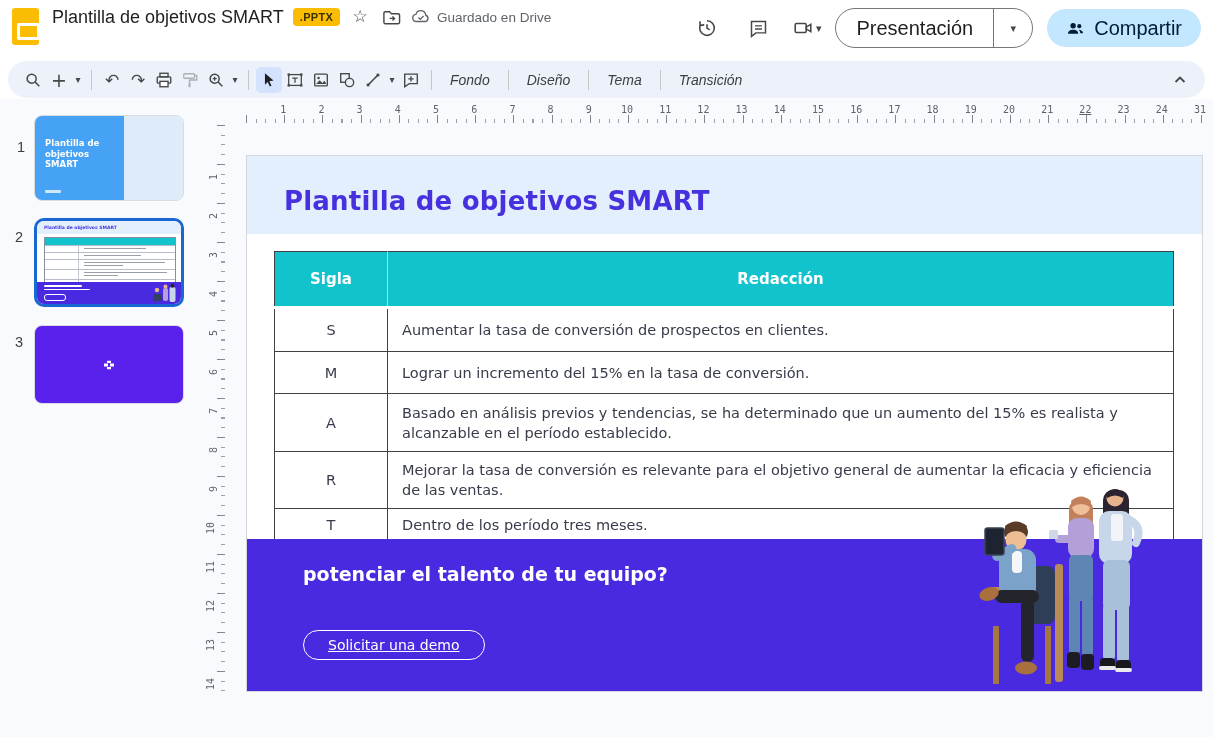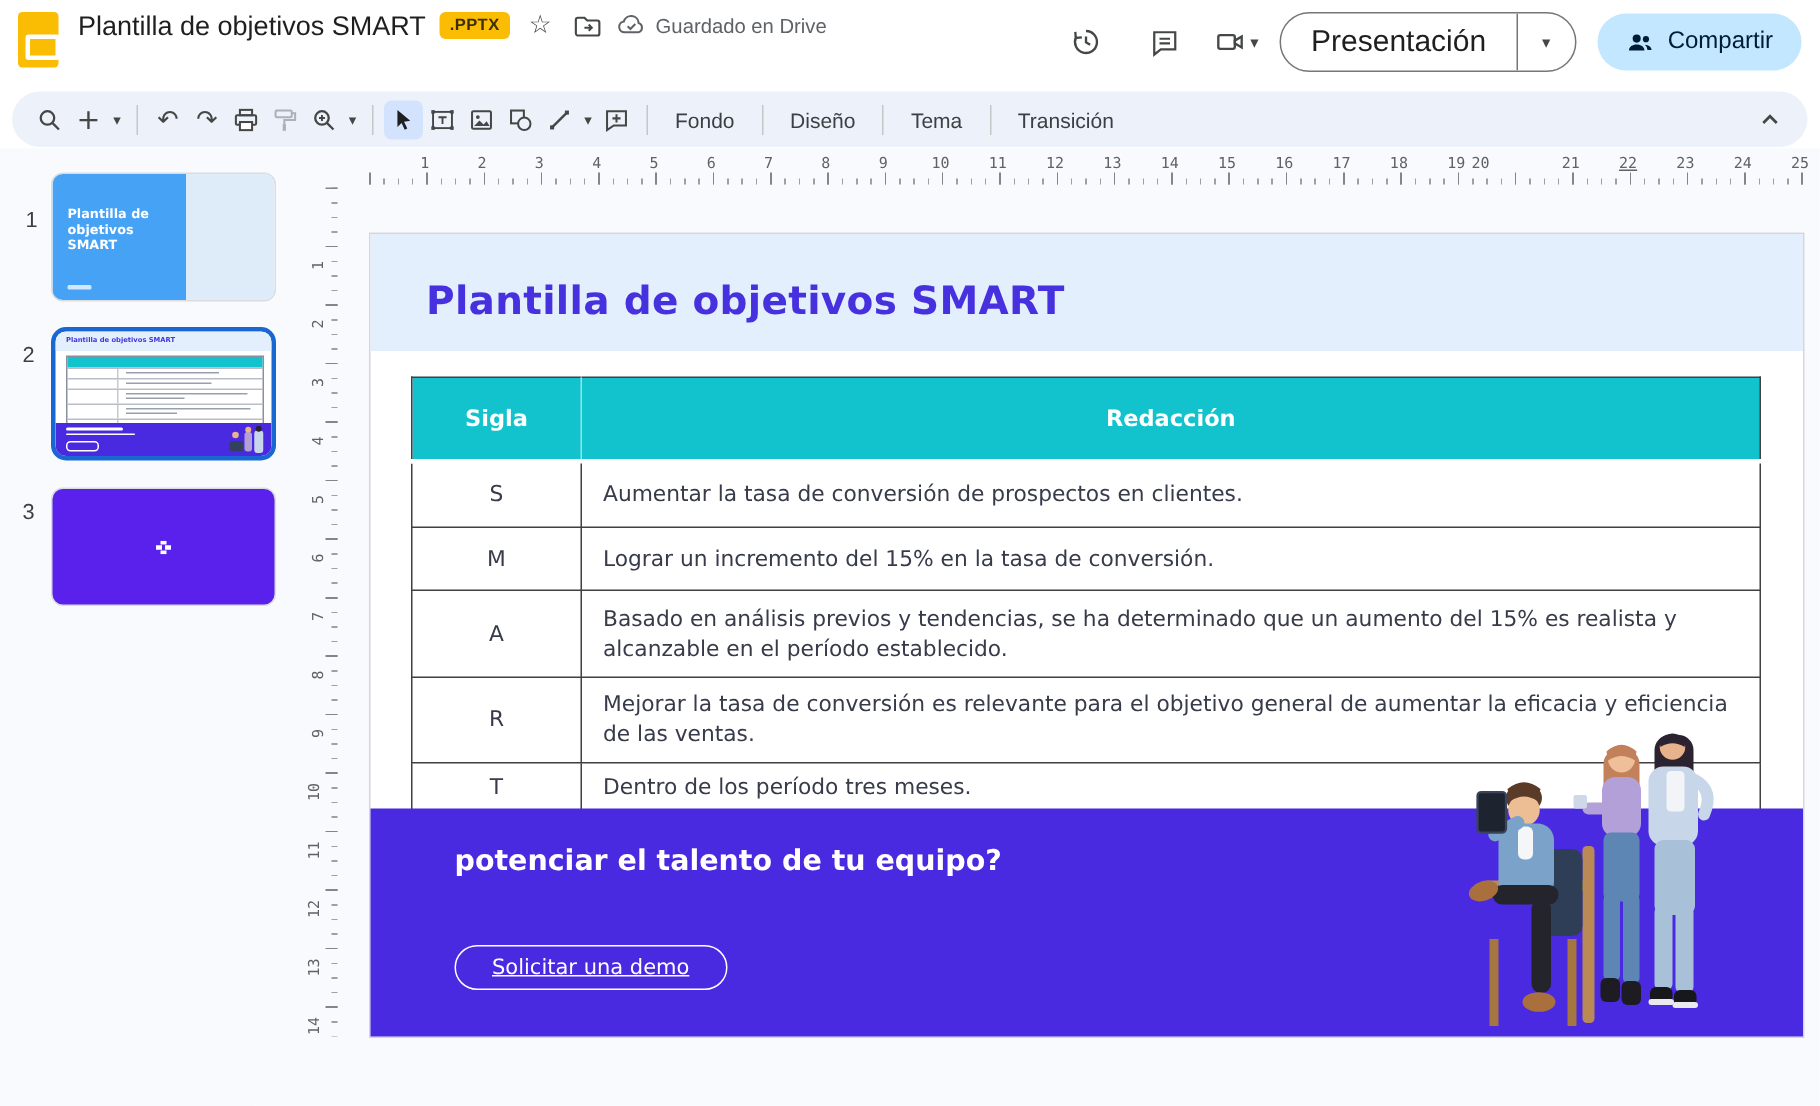--- a/index.html
+++ b/index.html
@@ -18,31 +18,31 @@
   .menu-row{position:absolute;left:46px;top:30px;display:flex;}
   .menu-item{font-size:14.5px;color:#202124;padding:3px 8px;border-radius:4px;cursor:pointer;}
   .appbar-right{position:absolute;right:12px;top:8px;height:40px;display:flex;align-items:center;gap:14px;}
   .round-icon{width:38px;height:38px;display:flex;align-items:center;justify-content:center;cursor:pointer;}
   .cam-group{display:flex;align-items:center;gap:2px;cursor:pointer;}
   .caret{font-size:11px;color:#444746;}
   .present-group{display:flex;height:38px;border:1px solid #747775;border-radius:20px;overflow:hidden;background:#fff;}
   .present-main{display:flex;align-items:center;padding:0 20px;font-size:20px;color:#1f1f1f;cursor:pointer;}
   .present-caret{width:38px;display:flex;align-items:center;justify-content:center;border-left:1px solid #747775;cursor:pointer;}
   .share-btn{display:flex;align-items:center;gap:9px;height:38px;padding:0 19px;background:#c2e7ff;border-radius:20px;
-    color:#001d35;font-size:16px;font-weight:500;cursor:pointer;}
+    color:#001d35;font-size:20px;font-weight:500;cursor:pointer;}
   
   #toolbar{position:absolute;left:8px;top:61px;width:1197px;height:37px;background:#edf2fa;border-radius:22px;
     display:flex;align-items:center;padding:0 12px;box-sizing:border-box;z-index:9;}
   .tbtn{width:26px;height:26px;display:flex;align-items:center;justify-content:center;border-radius:5px;
     color:#444746;cursor:pointer;flex:none;}
   .tbtn.sel{background:#d3e3fd;}
   .tbtn.dis{opacity:.45;}
   .tcaret{width:12px;height:26px;display:flex;align-items:center;justify-content:center;font-size:10px;color:#444746;cursor:pointer;flex:none;}
   .tsep{width:1px;height:20px;background:#c4c7c5;margin:0 7px;flex:none;}
-  .ttext{font-size:14px;color:#3c4043;padding:4px 11px;border-radius:5px;cursor:pointer;flex:none;}
+  .ttext{font-size:14px;color:#3c4043;padding:4px 11px;border-radius:5px;cursor:pointer;flex:none;font-style:italic;}
   .uglyph{font-family:"DejaVu Sans",sans-serif;font-size:17px;}
   
   #workspace{position:absolute;left:0;top:99px;width:1213px;height:638px;background:#f8fafd;}
   
   .slide-num{position:absolute;font-size:14.5px;color:#3c4043;}
   .thumb{position:absolute;left:34px;width:150px;background:#fff;border:1px solid #dadce0;border-radius:8px;
     overflow:hidden;cursor:pointer;box-sizing:border-box;}
   #thumb1{top:16px;height:86px;}
   #thumb1 .blue{position:absolute;left:0;top:0;width:60%;height:100%;background:#45a2f4;}
   #thumb1 .rest{position:absolute;right:0;top:0;width:40%;height:100%;background:#ddecf8;}
@@ -337,26 +337,26 @@
       <span class="hnum" style="left: 381px;">10</span>
       <span class="hnum" style="left: 419.2px;">11</span>
       <span class="hnum" style="left: 457.4px;">12</span>
       <span class="hnum" style="left: 495.6px;">13</span>
       <span class="hnum" style="left: 533.8px;">14</span>
       <span class="hnum" style="left: 572px;">15</span>
       <span class="hnum" style="left: 610.2px;">16</span>
       <span class="hnum" style="left: 648.4px;">17</span>
       <span class="hnum" style="left: 686.6px;">18</span>
       <span class="hnum" style="left: 724.8px;">19</span>
-      <span class="hnum" style="left: 741px;">20</span>
+      <span class="hnum" style="left: 763px;">20</span>
       <span class="hnum" style="left: 801.2px;">21</span>
       <span class="hnum" style="left: 839.4px; text-decoration: underline;">22</span>
       <span class="hnum" style="left: 877.6px;">23</span>
       <span class="hnum" style="left: 915.8px;">24</span>
-      <span class="hnum" style="left: 954px;">25</span>
+      <span class="hnum" style="left: 954px;">31</span>
     </div>
   <div id="vruler">
       <span class="vnum" style="top: 52px;">1</span>
       <span class="vnum" style="top: 91px;">2</span>
       <span class="vnum" style="top: 130px;">3</span>
       <span class="vnum" style="top: 169px;">4</span>
       <span class="vnum" style="top: 208px;">5</span>
       <span class="vnum" style="top: 247px;">6</span>
       <span class="vnum" style="top: 286px;">7</span>
       <span class="vnum" style="top: 325px;">8</span>

